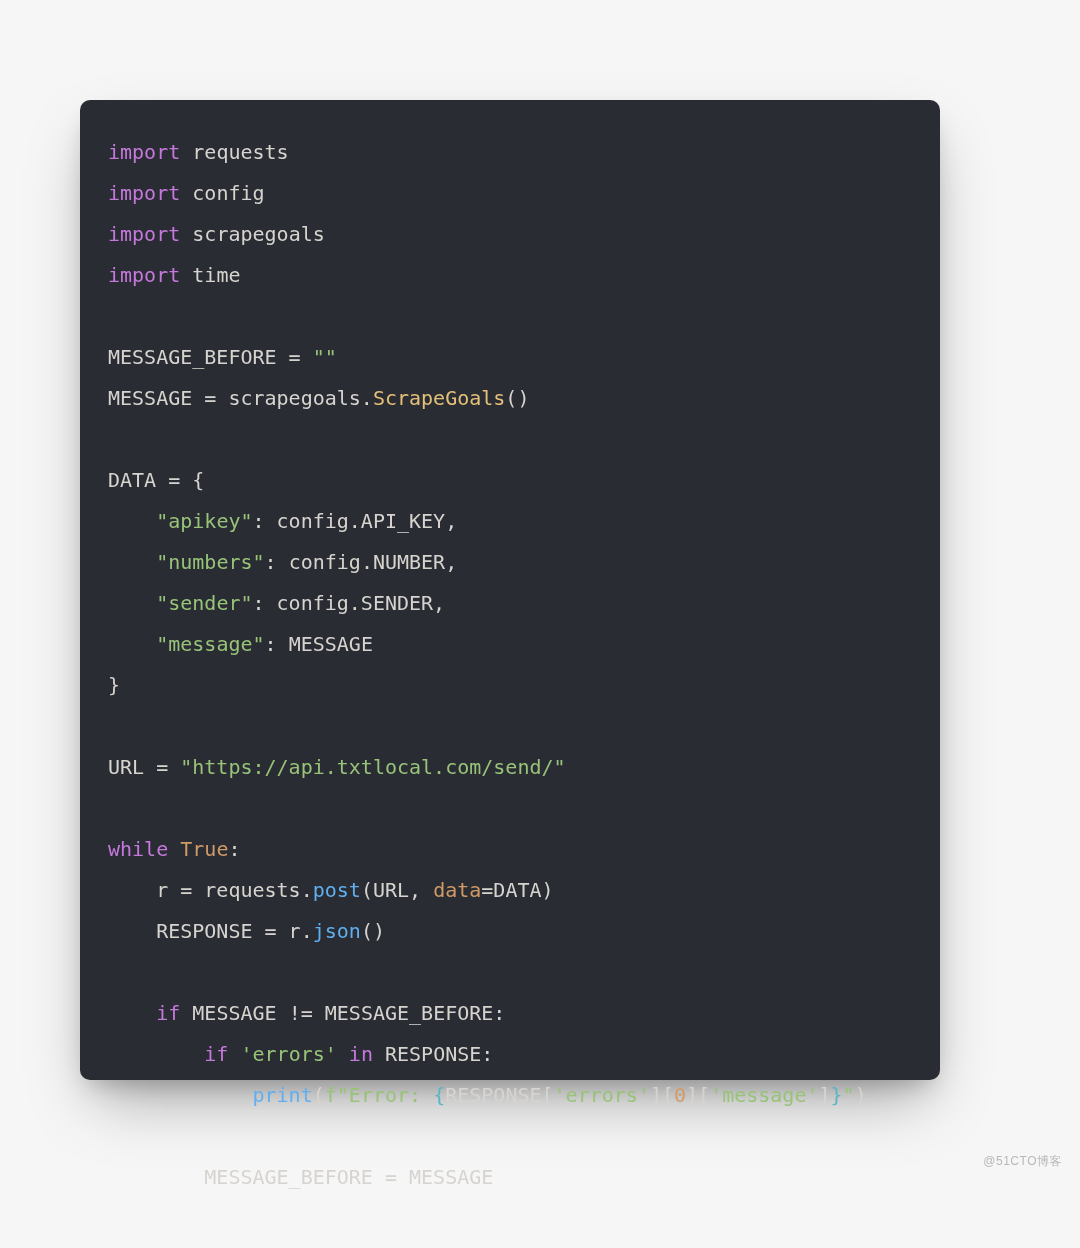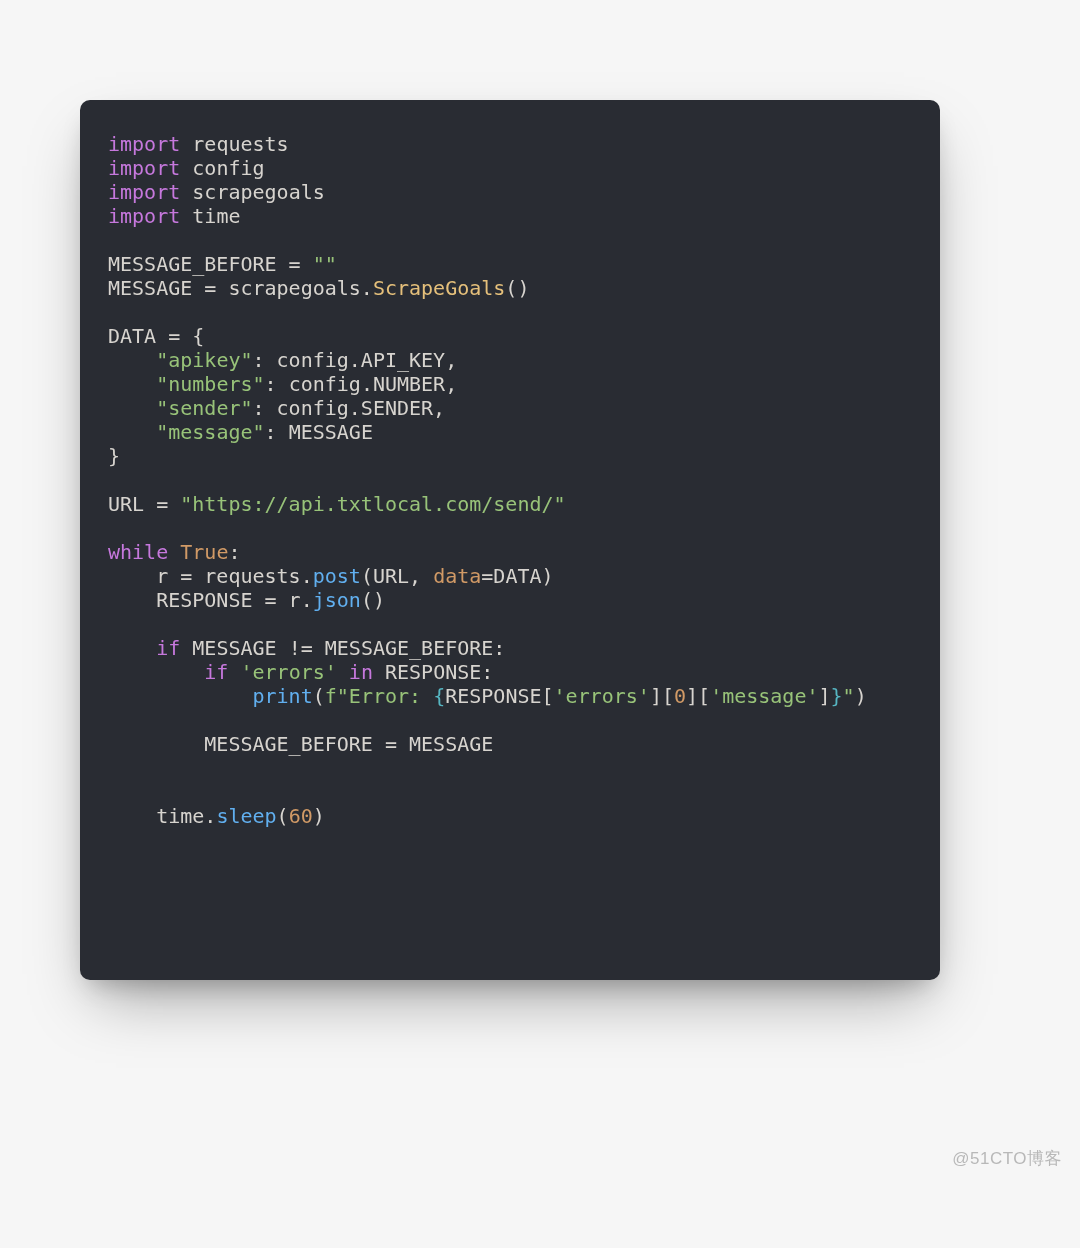--- a/index.html
+++ b/index.html
@@ -9,35 +9,35 @@
     height: 1248px;
     background: #f6f6f6;
     font-family: "Menlo", "Consolas", "DejaVu Sans Mono", "Liberation Mono", monospace;
     overflow: hidden;
   }
   .frame {
     position: absolute;
     left: 80px;
     top: 100px;
     width: 860px;
-    height: 880px;
+    height: 980px;
     background: #292c33;
     border-radius: 10px;
     box-shadow: 0 30px 60px -15px rgba(0,0,0,0.35), 0 12px 24px -10px rgba(0,0,0,0.25);
     padding: 32px 0 32px 28px;
     box-sizing: border-box;
     color: #d7d4cf;
     font-size: 20px;
-    line-height: 24px;
+    line-height: 41px;
   }
   .watermark {
     position: absolute;
     right: 18px;
     bottom: 78px;
-    font-size: 17px;
+    font-size: 12px;
     color: #b8b8b8;
     font-family: -apple-system, BlinkMacSystemFont, "Segoe UI", "PingFang SC", "Microsoft YaHei", sans-serif;
     letter-spacing: 0.5px;
   }
   pre {
     margin: 0;
     white-space: pre;
     font-family: inherit;
   }
   .kw   { color: #c678dd; }  

